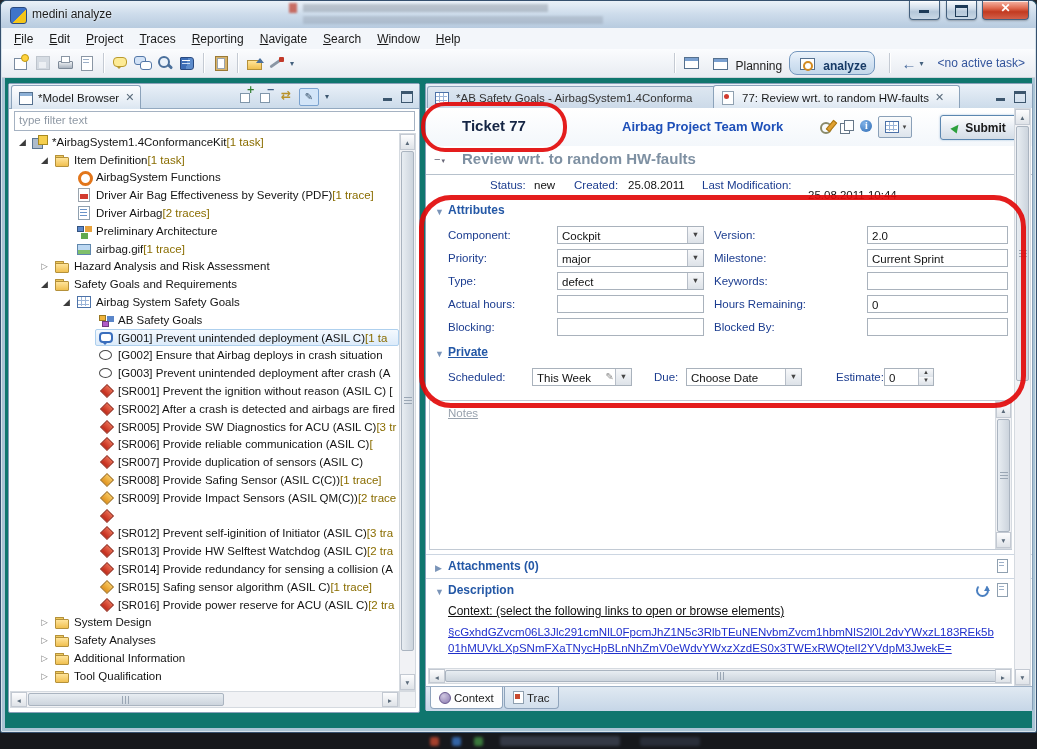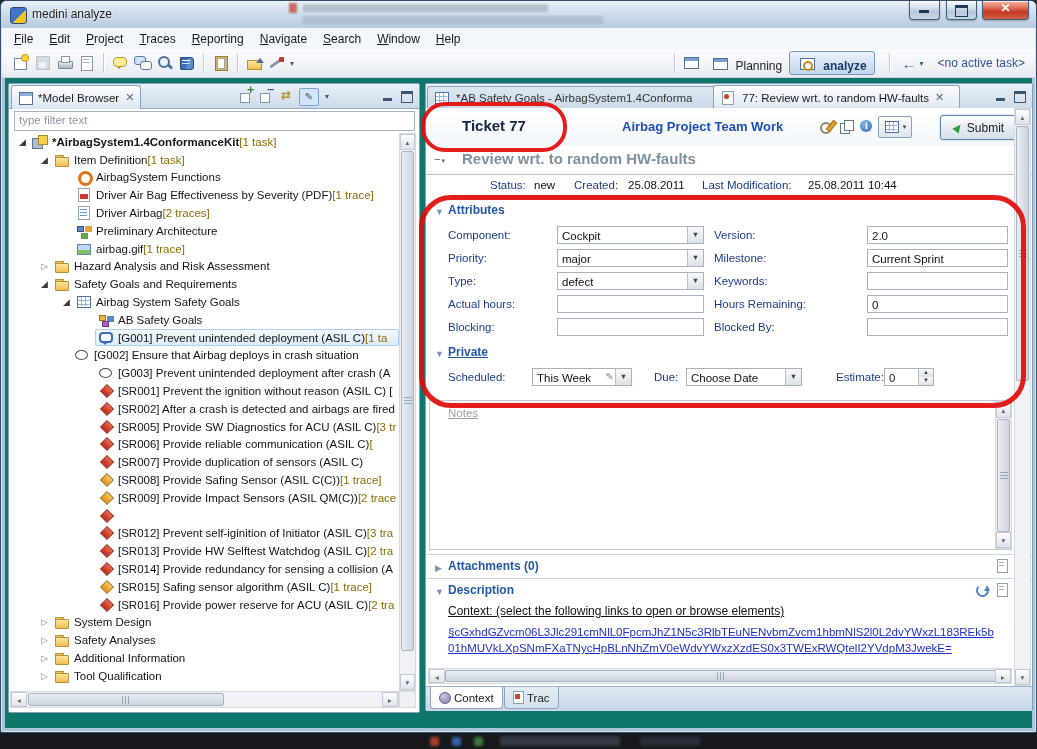--- a/index.html
+++ b/index.html
@@ -1,18 +1,18 @@
 <!DOCTYPE html>
 <html><head>
 <meta charset="utf-8">
 <style>
   html,body{margin:0;padding:0;width:1037px;height:749px;overflow:hidden;background:#23272d;
     font-family:"Liberation Sans","DejaVu Sans",sans-serif;-webkit-font-smoothing:antialiased}
   .abs{position:absolute}
-  .b{font-weight:bold}
+  .b{font-weight:normal}
   .stage{position:absolute;left:0;top:0;width:1037px;height:749px}
 
   
   .win{border:1px solid #35506e;border-radius:6px 6px 2px 2px;background:#0f766e;
     box-shadow:inset 0 0 0 1px rgba(255,255,255,.55), inset 0 0 0 4px rgba(186,205,224,.9)}
   .titlebar{background:linear-gradient(#eaf1f8,#cfddec 45%,#b7cbdf);border-radius:6px 6px 0 0}
   .appicon{width:15px;height:15px;border-radius:3px;border:1px solid #2a4a80;
     background:linear-gradient(135deg,#3f74c8 55%,#f5c518 55%)}
   .wtitle{font-size:12px;color:#1c1c1c;text-shadow:0 0 3px #fff}
   .ghost{pointer-events:none}
@@ -58,21 +58,21 @@
   .mi-paste::after{left:5px;top:4px;width:6px;height:9px;background:#fff;border:1px solid #9aa4ae}
   .mi-open::before{left:1px;top:6px;width:13px;height:8px;background:linear-gradient(#ffe49a,#f0c050);border:1px solid #b5913a}
   .mi-open::after{left:10px;top:0;border:4px solid transparent;border-bottom:5px solid #4a6f9b}
   .mi-tools::before{left:1px;top:8px;width:13px;height:3px;background:#8a96a4;transform:rotate(-35deg);border-radius:2px}
   .mi-tools::after{left:11px;top:3px;width:5px;height:5px;background:#c23a2a;border-radius:1px}
   .mi-persp::before{left:1px;top:3px;width:13px;height:10px;background:#fff;border:1px solid #55708e}
   .mi-persp::after{left:1px;top:3px;width:13px;height:3px;background:#7aa0d0;border:1px solid #55708e;border-bottom:none}
   .mi-analyze::before{left:1px;top:3px;width:13px;height:10px;background:#fff;border:1px solid #55708e}
   .mi-analyze::after{left:4px;top:6px;width:6px;height:6px;border:2px solid #d28a20;border-radius:50%}
   .perspitem{display:inline-flex;align-items:flex-end;gap:4px;padding:1px 7px;height:20px;font-size:12px;color:#222}
-  .perspitem.active{border:1px solid #7396bd;border-radius:3px;font-weight:bold;color:#173a66;
+  .perspitem.active{border:1px solid #7396bd;border-radius:8px;font-weight:bold;color:#173a66;
     background:linear-gradient(#ecf3fa,#d4e3f3 50%,#c3d7ea)}
   .backarrow{font-size:15px;color:#45699c;font-weight:bold;margin:0 1px 0 6px}
   .notask{font-size:12px;color:#33559c;margin-left:12px}
 
   
   .panel{border:1px solid #87a0b9;background:#fff;border-radius:2px}
   .phead{background:linear-gradient(#e9f0f8,#ccdbea);border-bottom:1px solid #93a9c0}
   .ptab,.etab{display:flex;align-items:center;padding:0 6px;font-size:11.5px;color:#1a1a1a;
     border:1px solid #8ba2ba;border-bottom:none;border-radius:3px 3px 0 0;
     background:linear-gradient(#fdfdfe,#eaf0f7 60%,#dbe6f1)}
@@ -161,21 +161,21 @@
   .hi-copy::after{left:6px;top:2px;width:8px;height:9px;background:#fff;border:1px solid #667788}
   .hi-info::before{left:2px;top:2px;width:12px;height:12px;background:radial-gradient(circle at 35% 30%,#7fb2e8,#2f6cb4);border-radius:50%}
   .hi-info::after{content:"i";left:7px;top:2px;color:#fff;font:bold 10px/12px "Liberation Serif",serif}
   .hi-sync::before{left:2px;top:2px;width:9px;height:9px;border:2px solid #4a7fc0;border-radius:50%;border-top-color:transparent}
   .hi-sync::after{left:10px;top:1px;border:3px solid transparent;border-bottom:5px solid #4a7fc0}
   .hi-page::before{left:3px;top:1px;width:9px;height:12px;background:#fff;border:1px solid #8fa0b0}
   .hi-page::after{left:5px;top:4px;width:5px;height:6px;background:repeating-linear-gradient(#9db0c8 0 1px,transparent 1px 3px)}
   .ddbtn{position:absolute;display:flex;align-items:center;justify-content:center;gap:2px;
     border:1px solid #8aa0b8;border-radius:2px;background:linear-gradient(#fafbfc,#dde4ec)}
   .submitbtn{position:absolute;display:flex;align-items:center;justify-content:center;gap:5px;
-    border:1px solid #5c87b0;border-radius:3px;font-size:12px;font-weight:normal;color:#1a1a1a;
+    border:1px solid #5c87b0;border-radius:3px;font-size:12px;font-weight:bold;color:#1a1a1a;
     background:linear-gradient(#fefefe,#e9eef4 45%,#d4dde6);box-shadow:0 0 2px rgba(90,140,190,.6)}
   .uparrow{width:0;height:0;border-left:4px solid transparent;border-right:4px solid transparent;
     border-bottom:8px solid #2ca03c;transform:rotate(38deg)}
   .titlerow{border-bottom:1px solid #b6c1cc}
   .minidash{font-size:11px;color:#667;letter-spacing:1px}
   .summary-title{font-size:15px;font-weight:bold;color:#7e90a2}
   .slabel{position:absolute;font-size:11.5px;color:#1b3c8f}
   .sval{position:absolute;font-size:11.5px;color:#111}
   .sarr{position:absolute;font-size:9px;color:#7a94b8}
   .sect{position:absolute;font-size:12px;font-weight:bold;color:#2458a6}
@@ -391,21 +391,21 @@
             </span>
           </div>
           <div class="trow" style="padding-left: 72px;">
             <span class="arr"></span>
             <span class="rowbox sel">
               <span class="tico tico-bubble"></span>
               <span class="tlabel">[G001] Prevent unintended deployment (ASIL C)</span>
               <span class="tsuffix"> [1 ta</span>
             </span>
           </div>
-          <div class="trow" style="padding-left: 48px;">
+          <div class="trow" style="padding-left: 72px;">
             <span class="arr"></span>
             <span class="rowbox">
               <span class="tico tico-goal"></span>
               <span class="tlabel">[G002] Ensure that Airbag deploys in crash situation</span>
             </span>
           </div>
           <div class="trow" style="padding-left: 72px;">
             <span class="arr"></span>
             <span class="rowbox">
               <span class="tico tico-goal"></span>
@@ -590,21 +590,21 @@
           <span class="minidash abs" style="left:8px;top:7px">−<span style="font-size:7px">▾</span></span>
           <span class="summary-title abs" style="left:36px;top:4px">Review wrt. to random HW-faults</span>
         </div>
 
         <div class="abs" style="left:0;top:66px;width:606px;height:24px">
           <span class="slabel" style="left:64px;top:5px">Status:</span>
           <span class="sval" style="left:108px;top:5px">new</span>
           <span class="slabel" style="left:148px;top:5px">Created:</span>
           <span class="sval" style="left:202px;top:5px">25.08.2011</span>
           <span class="slabel" style="left:276px;top:5px">Last Modification:</span>
-          <span class="sval" style="left:382px;top:5px">25.08.2011 10:44</span>
+          <span class="sval" style="left:382px;top:15px">25.08.2011 10:44</span>
         </div>
 
         <span class="sarr" style="left:9px;top:99px">▼</span>
         <span class="sect" style="left:22px;top:95px">Attributes</span>
 
         <span class="flabel" style="left:22px;top:121px">Component:</span>
         <div class="combo" style="left:131px;top:118px;width:147px">
           <span class="fv">Cockpit</span>
           <span class="cb">▼</span>
         </div>

